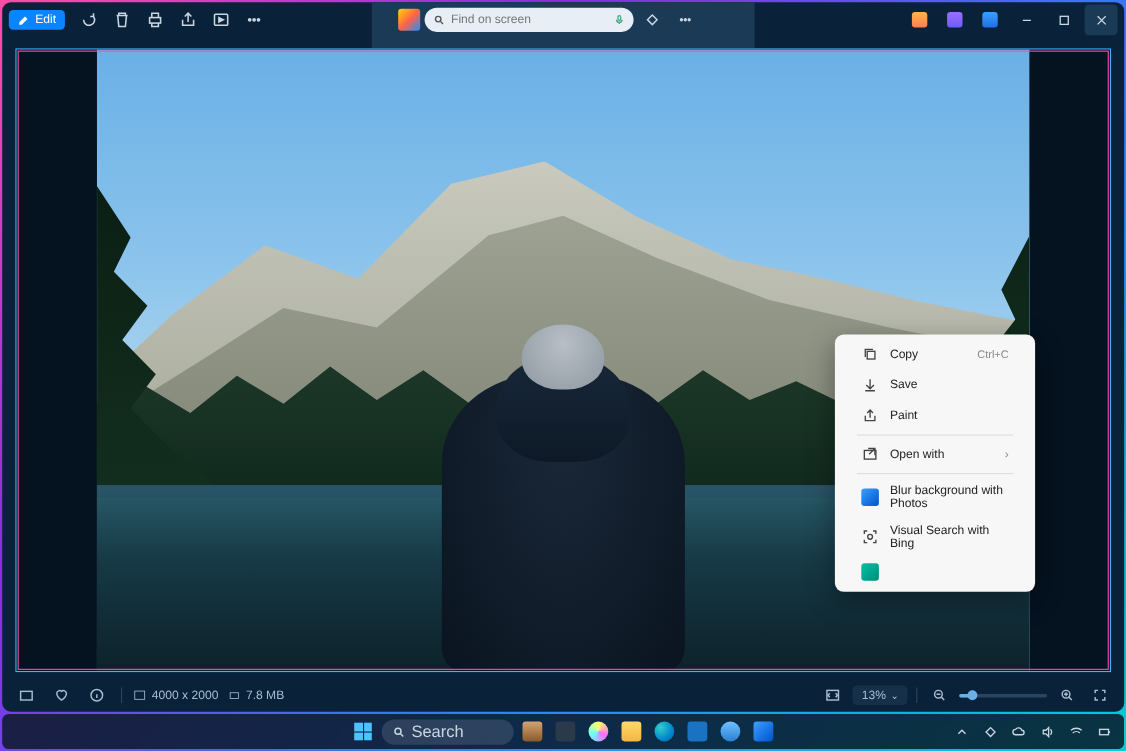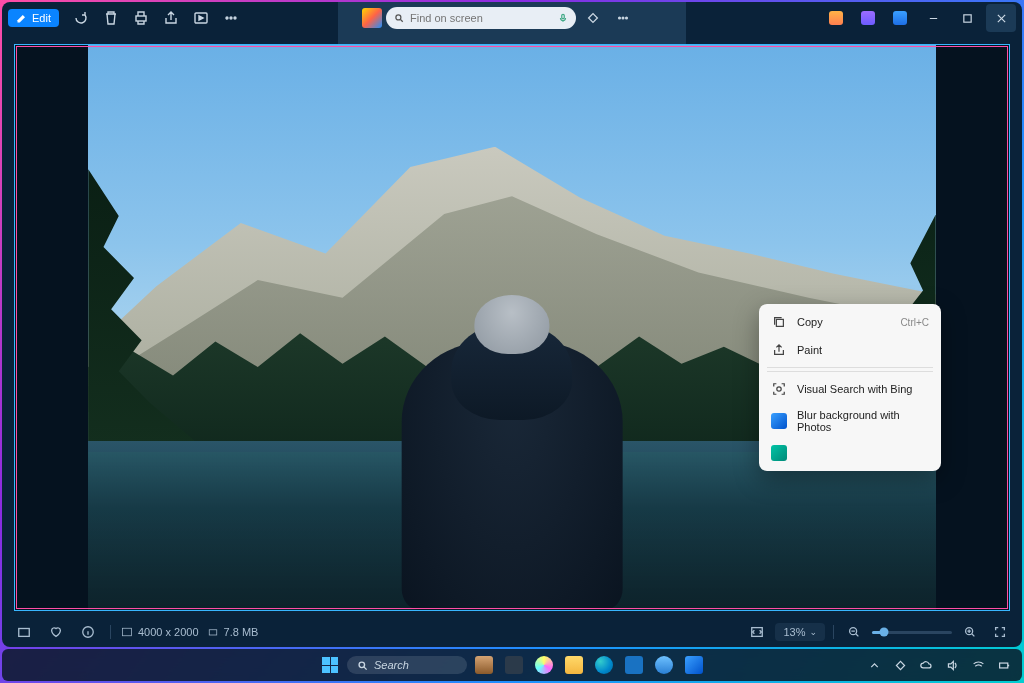--- a/index.html
+++ b/index.html
@@ -71,21 +71,21 @@
   .lake{position:absolute;left:0;right:0;bottom:0;height:30%;background:linear-gradient(#2a5568 0%,#1a3d4e 40%,#142e3c 100%);}
   .lake-reflection{position:absolute;left:0;right:0;bottom:0;height:28%;background:linear-gradient(rgba(120,150,130,.35),rgba(30,60,50,.5));mix-blend-mode:overlay;}
   .person{position:absolute;left:50%;transform:translateX(-50%);bottom:0;width:26%;height:58%;}
   .beanie{position:absolute;top:4%;left:50%;transform:translateX(-50%);width:34%;height:18%;background:radial-gradient(ellipse at 50% 30%,#b8bfc6,#8e97a0);border-radius:50% 50% 45% 45%;}
   .jacket{position:absolute;top:18%;left:50%;transform:translateX(-50%);width:100%;height:82%;background:radial-gradient(ellipse at 50% 20%,#1a2838,#0a1420);border-radius:40% 40% 8% 8%/30% 30% 8% 8%;}
   .hood{position:absolute;top:12%;left:50%;transform:translateX(-50%);width:55%;height:30%;background:linear-gradient(#18283a,#0d1926);border-radius:50% 50% 40% 40%;}
   .selection-border{position:absolute;inset:1px;border:1px solid #ff4da6;pointer-events:none;}
 
   .context-menu{
     position:absolute; right:68px; top:259px; width:182px;
-    background:#f7f7f7; border-radius:8px; padding:4px 0; box-shadow:0 8px 24px rgba(0,0,0,.35);
+    background:#f7f7f7; border-radius:8px; padding:4px 12px; box-shadow:0 8px 24px rgba(0,0,0,.35);
     font-size:11px; color:#222;
   }
   .cm-item{display:flex;align-items:center;padding:6px 12px;gap:10px;cursor:pointer;}
   .cm-icon{width:16px;height:16px;display:flex;align-items:center;justify-content:center;flex-shrink:0;}
   .cm-icon svg{width:14px;height:14px;fill:none;stroke:#444;stroke-width:1.4;}
   .cm-icon.color-app{border-radius:3px;}
   .cm-label{flex:1;}
   .cm-shortcut{color:#888;font-size:10px;}
   .cm-chevron{color:#888;}
   .cm-sep{height:1px;background:#ddd;margin:3px 8px;}
@@ -107,21 +107,21 @@
     position:absolute;left:2px;right:2px;bottom:2px;height:32px;
     background:rgba(10,25,40,.85);backdrop-filter:blur(8px);border-radius:6px;
     display:flex;align-items:center;padding:0 8px;
   }
   .tb-center{position:absolute;left:50%;transform:translateX(-50%);display:flex;align-items:center;gap:4px;}
   .start-btn{width:26px;height:26px;display:flex;align-items:center;justify-content:center;cursor:pointer;border-radius:4px;}
   .win-logo{width:16px;height:16px;display:grid;grid-template:1fr 1fr/1fr 1fr;gap:1px;}
   .win-logo div{background:#4cc2ff;}
   .tb-search{display:flex;align-items:center;background:rgba(255,255,255,.12);border-radius:14px;padding:3px 10px;gap:6px;width:120px;}
   .tb-search svg{width:11px;height:11px;stroke:#c9d6e2;fill:none;stroke-width:2;}
-  .tb-search span{color:#c9d6e2;font-size:11px;font-style:italic;}
+  .tb-search span{color:#c9d6e2;font-size:15px;}
   .tb-app{width:26px;height:26px;display:flex;align-items:center;justify-content:center;cursor:pointer;border-radius:4px;}
   .tb-app-icon{width:18px;height:18px;border-radius:3px;}
   .tb-right{margin-left:auto;display:flex;align-items:center;gap:6px;color:#c9d6e2;}
   .tb-tray{width:20px;height:20px;display:flex;align-items:center;justify-content:center;cursor:pointer;}
   .tb-tray svg{width:13px;height:13px;stroke:currentColor;fill:none;stroke-width:1.5;}
 </style>
 </head>
 <body>
 
 <div class="app-window">
@@ -255,39 +255,58 @@
               <rect x="5" y="5" width="8" height="8"></rect>
               <path d="M3 11V3h8"></path>
             </svg>
           </div>
         <span class="cm-label">Copy</span>
         <span class="cm-shortcut">Ctrl+C</span>
       </div>
       <div class="cm-item">
         <div class="cm-icon">
             <svg viewBox="0 0 16 16">
+              <path d="M8 2v9M4 8l4 4 4-4M3 14h10"></path>
+            </svg>
+          </div>
+        <span class="cm-label">Save</span>
+      </div>
+      <div class="cm-item">
+        <div class="cm-icon">
+            <svg viewBox="0 0 16 16">
               <path d="M3 8v5h10V8M8 10V2M5 5l3-3 3 3"></path>
             </svg>
           </div>
         <span class="cm-label">Paint</span>
       </div>
       <div class="cm-sep"></div>
+      <div class="cm-item">
+        <div class="cm-icon">
+            <svg viewBox="0 0 16 16">
+              <rect x="2" y="4" width="12" height="9"></rect>
+              <path d="M6 2h7v7"></path>
+              <path d="M13 2L7 8"></path>
+            </svg>
+          </div>
+        <span class="cm-label">Open with</span>
+        <span class="cm-chevron">›</span>
+      </div>
       <div class="cm-sep"></div>
+      <div class="cm-item">
+        <div class="cm-icon color-app" style="background:linear-gradient(135deg,#3aa0ff,#0052cc);"></div>
+        <span class="cm-label">Blur background with Photos</span>
+      </div>
       <div class="cm-item">
         <div class="cm-icon">
             <svg viewBox="0 0 16 16">
               <path d="M2 5V2h3M14 5V2h-3M2 11v3h3M14 11v3h-3"></path>
               <circle cx="8" cy="8" r="2.5"></circle>
             </svg>
           </div>
         <span class="cm-label">Visual Search with Bing</span>
-      </div>
-      <div class="cm-item">
-        <div class="cm-icon color-app" style="background:linear-gradient(135deg,#3aa0ff,#0052cc);"></div>
-        <span class="cm-label">Blur background with Photos</span>
       </div>
       <div class="cm-item">
         <div class="cm-icon color-app" style="background:linear-gradient(135deg,#00c4a6,#008a78);"></div>
       </div>
     </div>
   </div>
 
   <div class="statusbar">
     <div class="sb-icon">
         <svg viewBox="0 0 16 16">

